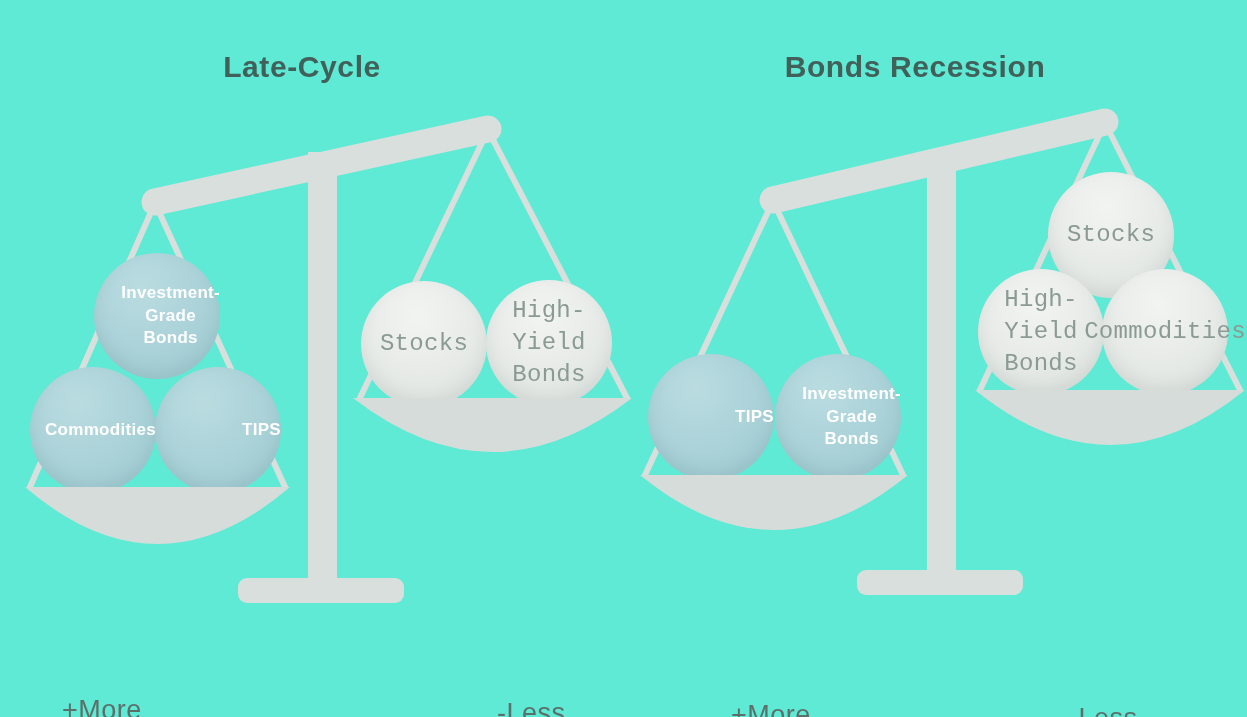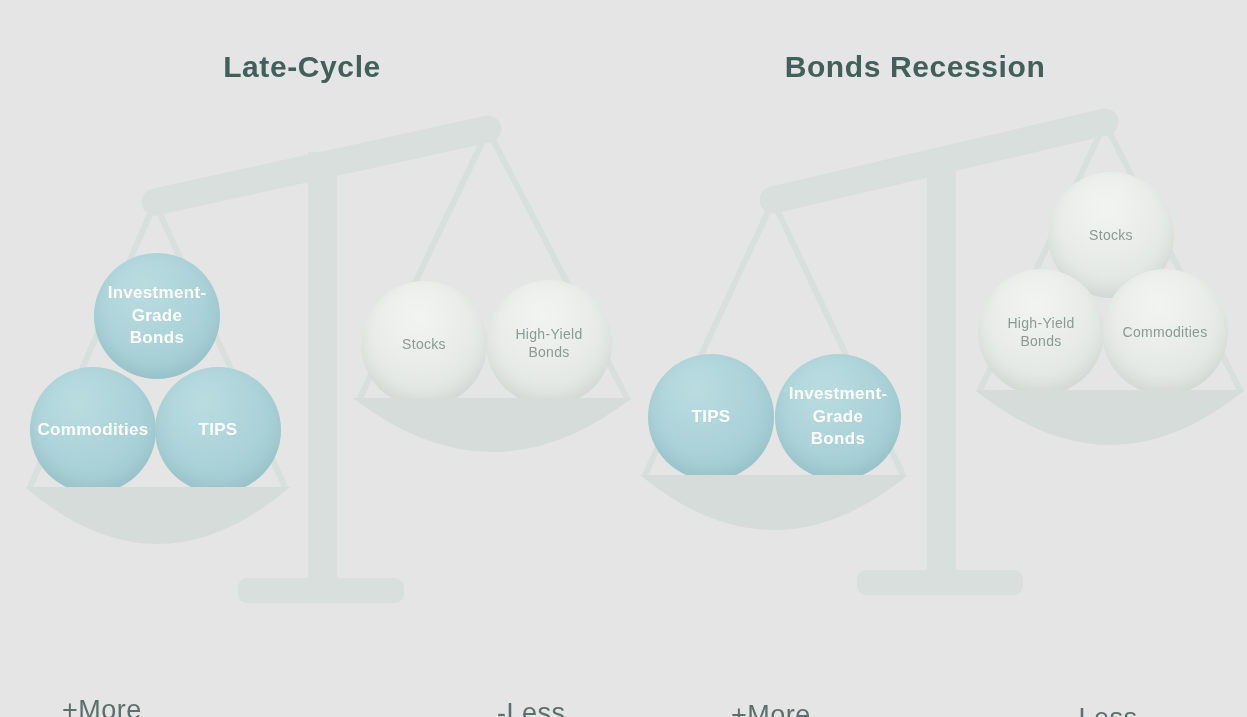--- a/index.html
+++ b/index.html
@@ -1,37 +1,39 @@
 <!DOCTYPE html>
 <html><head>
 <meta charset="utf-8">
 <style>
   html,body{margin:0;padding:0;background:#fff;}
   .canvas{
-    position:relative;width:1247px;height:717px;background:#e5e5e5;overflow:hidden;
+    position:relative;width:1247px;height:717px;background:#5eead4;overflow:hidden;
     font-family:"Liberation Sans", sans-serif;
   }
   .layer{position:absolute;left:0;top:0;pointer-events:none;}
   .panel-title{
     position:absolute;width:320px;text-align:center;
     font-size:30px;font-weight:bold;color:#42605a;letter-spacing:0.6px;
   }
   .ball{
     position:absolute;width:126px;height:126px;border-radius:50%;
     display:flex;align-items:center;justify-content:center;text-align:center;
   }
   .ball.teal{
     background:radial-gradient(circle at 38% 28%, #badce1 0%, #a8d1d7 58%, #9dc9d0 100%);
     color:#ffffff;font-weight:bold;font-size:17px;
     box-shadow:inset 0 -8px 14px rgba(120,160,165,0.25);
+    justify-content:flex-end;
   }
   .ball.gray{
     background:radial-gradient(circle at 45% 28%, #f2f4f2 0%, #e6eae7 55%, #d8dedb 100%);
-    color:#8b9a94;font-size:14px;
+    color:#8b9a94;font-size:24px;
     box-shadow:inset 0 -8px 14px rgba(150,160,155,0.18);
+    font-family:Liberation Mono, monospace;
   }
   .ball-label{white-space:pre-line;line-height:1.32;letter-spacing:0.3px;}
   .weight-label{
     position:absolute;font-size:27px;font-weight:300;color:#5c706b;letter-spacing:0.5px;margin-top:36px;
   }
   .structure{fill:#d9dfdc;}
   .string{stroke:#d9dfdc;stroke-width:6;stroke-linecap:round;}
   .beam{stroke:#d9dfdc;stroke-width:27;stroke-linecap:round;}
   .pan{fill:#d6dcd9;}
 </style>

